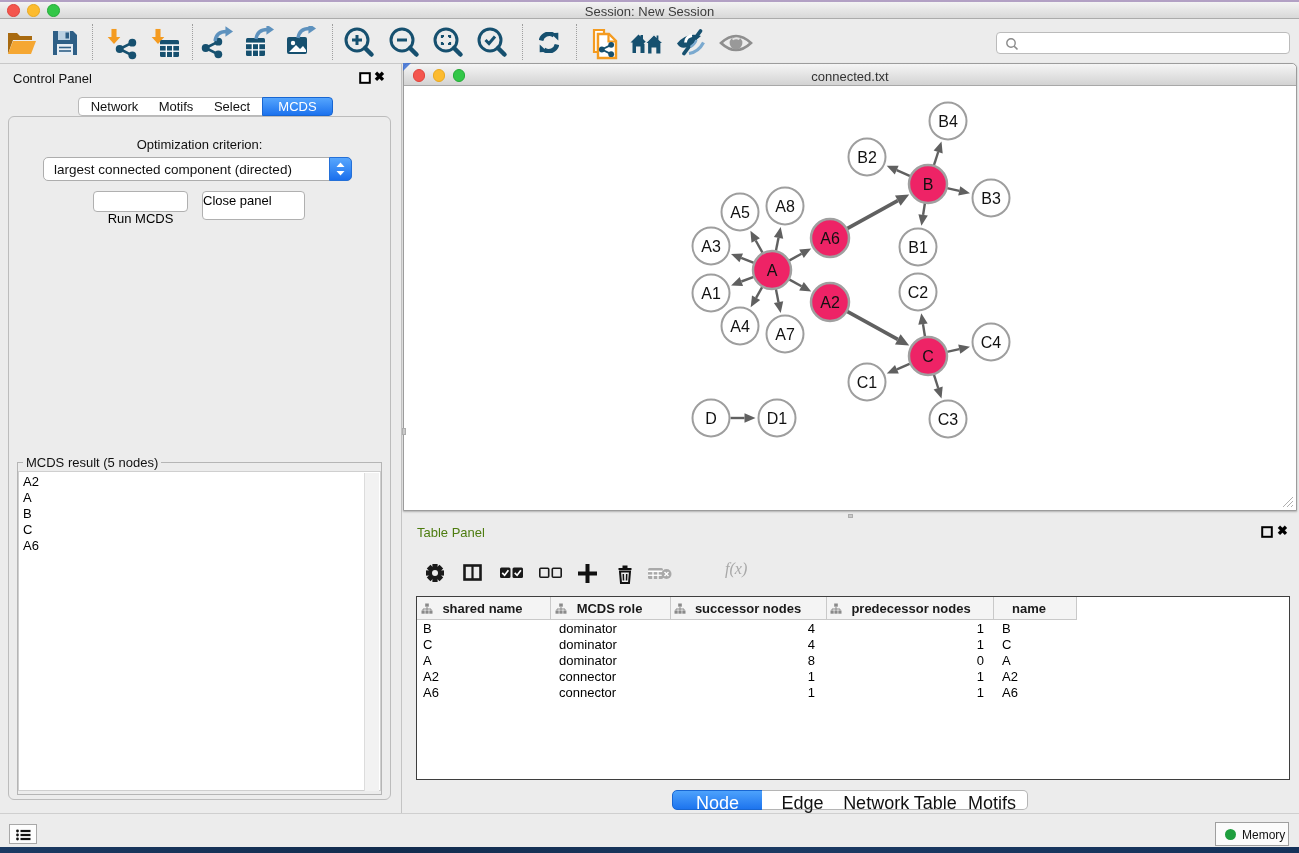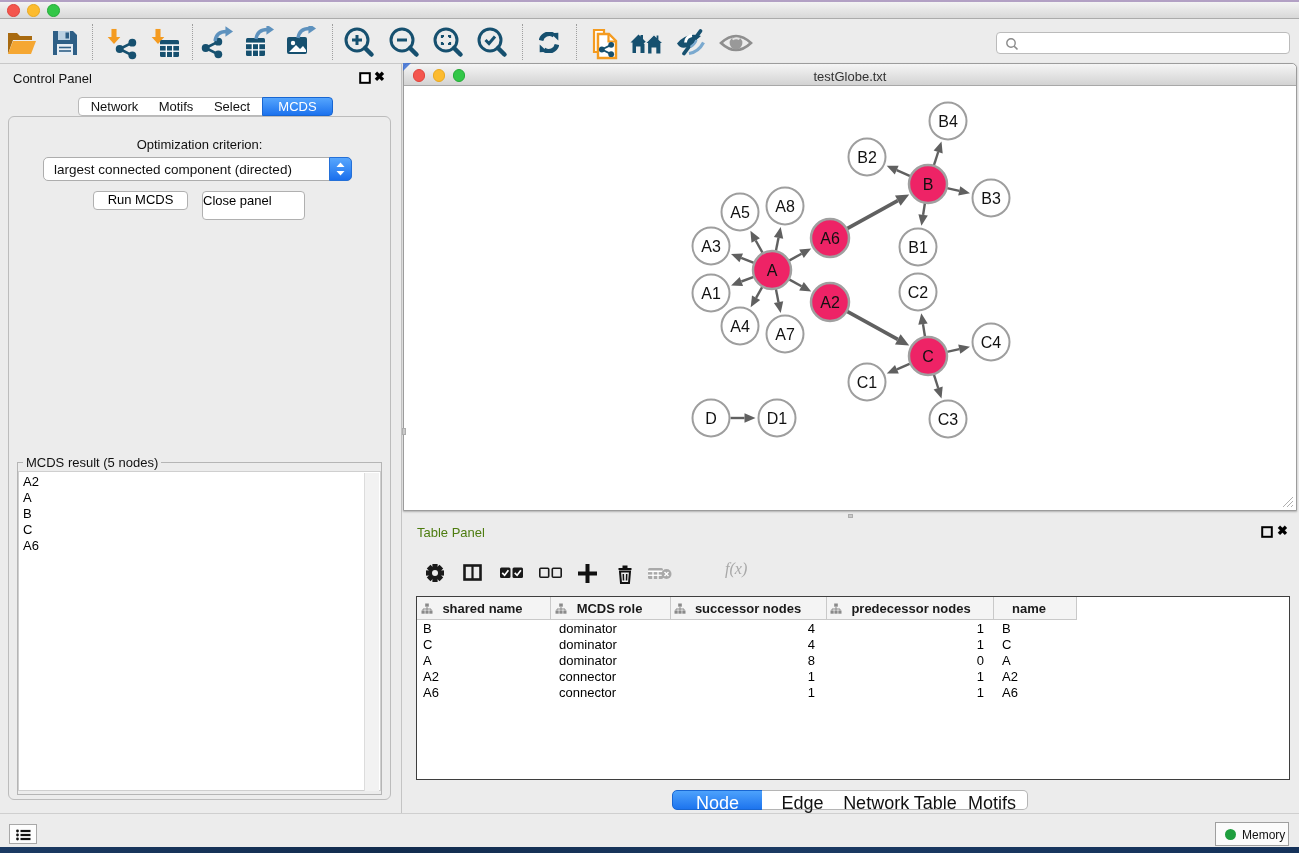--- a/index.html
+++ b/index.html
@@ -20,20 +20,21 @@
 .hsep { position:absolute; top:597px; height:23px; width:1px; background:#c9c9c9; }
 .hlab { position:absolute; top:601px; font-size:13px; color:#1a1a1a; text-align:center;font-weight:bold; }
 .trow { position:absolute; height:16px; font-size:13px; color:#000; }
 .trow span { position:absolute; top:1px; }
 .btab { position:absolute; top:790px; height:20px; border:1px solid #b5b5b5; background:#fff; font-size:18px; color:#111; text-align:center; padding-top:2px; }
 #statusbar { position:absolute; left:0; top:813px; width:1299px; height:34px; background:#ececec; border-top:1px solid #cfcfcf; }
 #bottom-strip { position:absolute; left:0; top:847px; width:1299px; height:6px; background:linear-gradient(90deg,#1b3a63,#122c4e 30%,#1b3a63 60%,#15325a); }
 </style></head><body>
 <div id="top-strip"></div>
 <div id="titlebar">
+    <div class="t">Session: New Session</div>
     <div style="position:absolute;left:7.2px;top:2.2px;width:12.6px;height:12.6px;border-radius:50%;background:#f4564e;border:1px solid #e0443c;box-sizing:border-box"></div>
     <div style="position:absolute;left:27.2px;top:2.2px;width:12.6px;height:12.6px;border-radius:50%;background:#fcbb2f;border:1px solid #e9a920;box-sizing:border-box"></div>
     <div style="position:absolute;left:47.2px;top:2.2px;width:12.6px;height:12.6px;border-radius:50%;background:#33c748;border:1px solid #24ab38;box-sizing:border-box"></div>
   </div>
 <div id="toolbar">
     <div class="vsep" style="left:92px"></div>
     <div class="vsep" style="left:192px"></div>
     <div class="vsep" style="left:332px"></div>
     <div class="vsep" style="left:522px"></div>
     <div class="vsep" style="left:576px"></div>
@@ -170,38 +171,38 @@
 <div class="abs" style="left:8px;top:137px;width:383px;text-align:center;font-size:13px;color:#111">Optimization criterion:</div>
 <div class="abs" style="left:43px;top:157px;width:309px;height:24px;background:#fff;border:1px solid #adadad;border-radius:5px;">
   <div class="abs" style="left:10px;top:4px;font-size:13.5px;color:#111">largest connected component (directed)</div>
   <div class="abs" style="right:-1px;top:-1px;width:23px;height:24px;background:linear-gradient(#58a7fd,#1a6fed);border-radius:0 5px 5px 0;border:1px solid #2470d8;">
     <svg width="21" height="22" viewBox="0 0 21 22">
         <path d="M6.5 9 L10.5 4.5 L14.5 9 Z" fill="#fff"></path>
         <path d="M6.5 13 L10.5 17.5 L14.5 13 Z" fill="#fff"></path>
       </svg>
   </div>
 </div>
-<div class="abs" style="left:93px;top:191px;width:95px;height:19px;background:#fff;border:1px solid #b0b0b0;border-radius:4px;text-align:center;font-size:13px;padding-top:0;">Run MCDS</div>
+<div class="abs" style="left:93px;top:191px;width:95px;height:19px;background:#fff;border:1px solid #b0b0b0;border-radius:4px;text-align:center;font-size:13px;padding-top:19px;">Run MCDS</div>
 <div class="abs" style="left:202px;top:191px;width:103px;height:29px;background:#fff;border:1px solid #b0b0b0;border-radius:4px;text-align:left;font-size:13px;padding-top:1px;">Close panel</div>
 
 <div class="abs" style="left:17px;top:462px;width:365px;height:333px;border:1px solid #b5b5b5;"></div>
 <div class="abs" style="left:23px;top:455px;background:#ececec;padding:0 3px;font-size:13px;color:#111">MCDS result (5 nodes)</div>
 <div class="abs" style="left:18px;top:471px;width:363px;height:320px;background:#fff;border:1px solid #cfcfcf;">
   <div class="abs" style="left:4px;top:2px;font-size:13px;line-height:16px;color:#000">A2<br>A<br>B<br>C<br>A6</div>
   <div class="abs" style="right:1px;top:1px;width:15px;height:318px;background:#f2f2f2;border-left:1px solid #dcdcdc;"></div>
 </div>
 
 <div id="rightline"></div>
 
 <div id="netwin">
   <svg style="position:absolute;left:-1px;top:-1px;z-index:5" width="9" height="9" viewBox="0 0 9 9">
       <path d="M0 0 L8 0 L0 8 Z" fill="#3b6fd4" opacity="0.85"></path>
     </svg>
     <div id="netwin-title">
-      <div class="t">testGlobe.txt</div>
+      <div class="t">connected.txt</div>
       <div style="position:absolute;left:8.7px;top:5.2px;width:12.6px;height:12.6px;border-radius:50%;background:#f4564e;border:1px solid #e0443c;box-sizing:border-box"></div>
       <div style="position:absolute;left:28.7px;top:5.2px;width:12.6px;height:12.6px;border-radius:50%;background:#fcbb2f;border:1px solid #e9a920;box-sizing:border-box"></div>
       <div style="position:absolute;left:48.7px;top:5.2px;width:12.6px;height:12.6px;border-radius:50%;background:#33c748;border:1px solid #24ab38;box-sizing:border-box"></div>
     </div>
   <svg class="abs" style="left:0px;top:22px" width="892" height="424" viewBox="0 0 892 424">
 <line x1="358.6" y1="166.9" x2="351.7" y2="154.5" stroke="#606060" stroke-width="2.4"></line>
 <polygon points="346.4,144.8 355.9,152.2 347.5,156.8" fill="#606060"></polygon>
 <line x1="371.9" y1="164.9" x2="374.5" y2="151.8" stroke="#606060" stroke-width="2.4"></line>
 <polygon points="376.7,141.1 379.2,152.8 369.9,150.9" fill="#606060"></polygon>
 <line x1="349.9" y1="176.9" x2="337.2" y2="171.9" stroke="#606060" stroke-width="2.4"></line>

